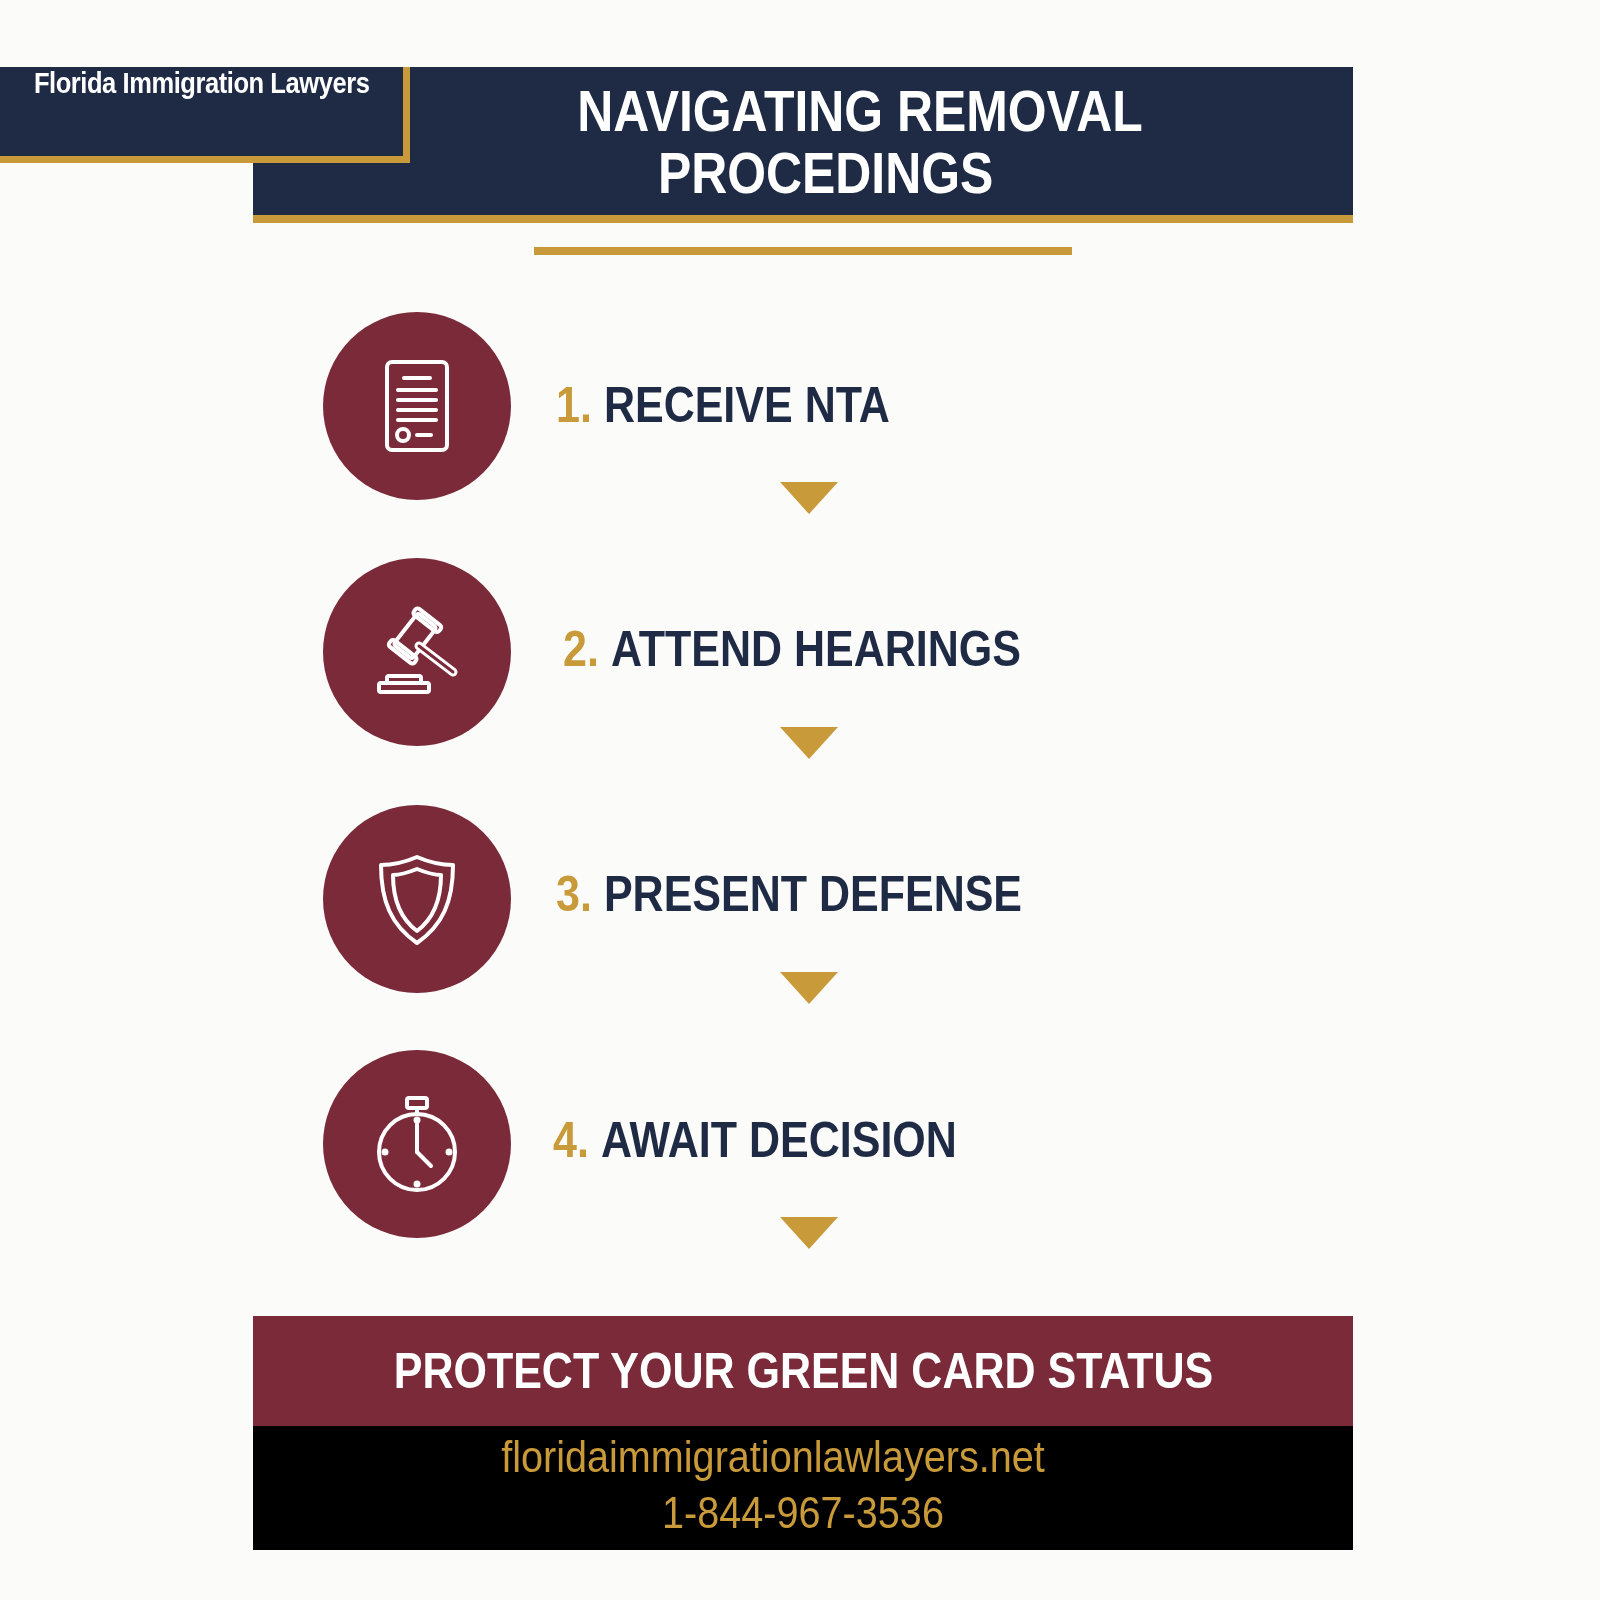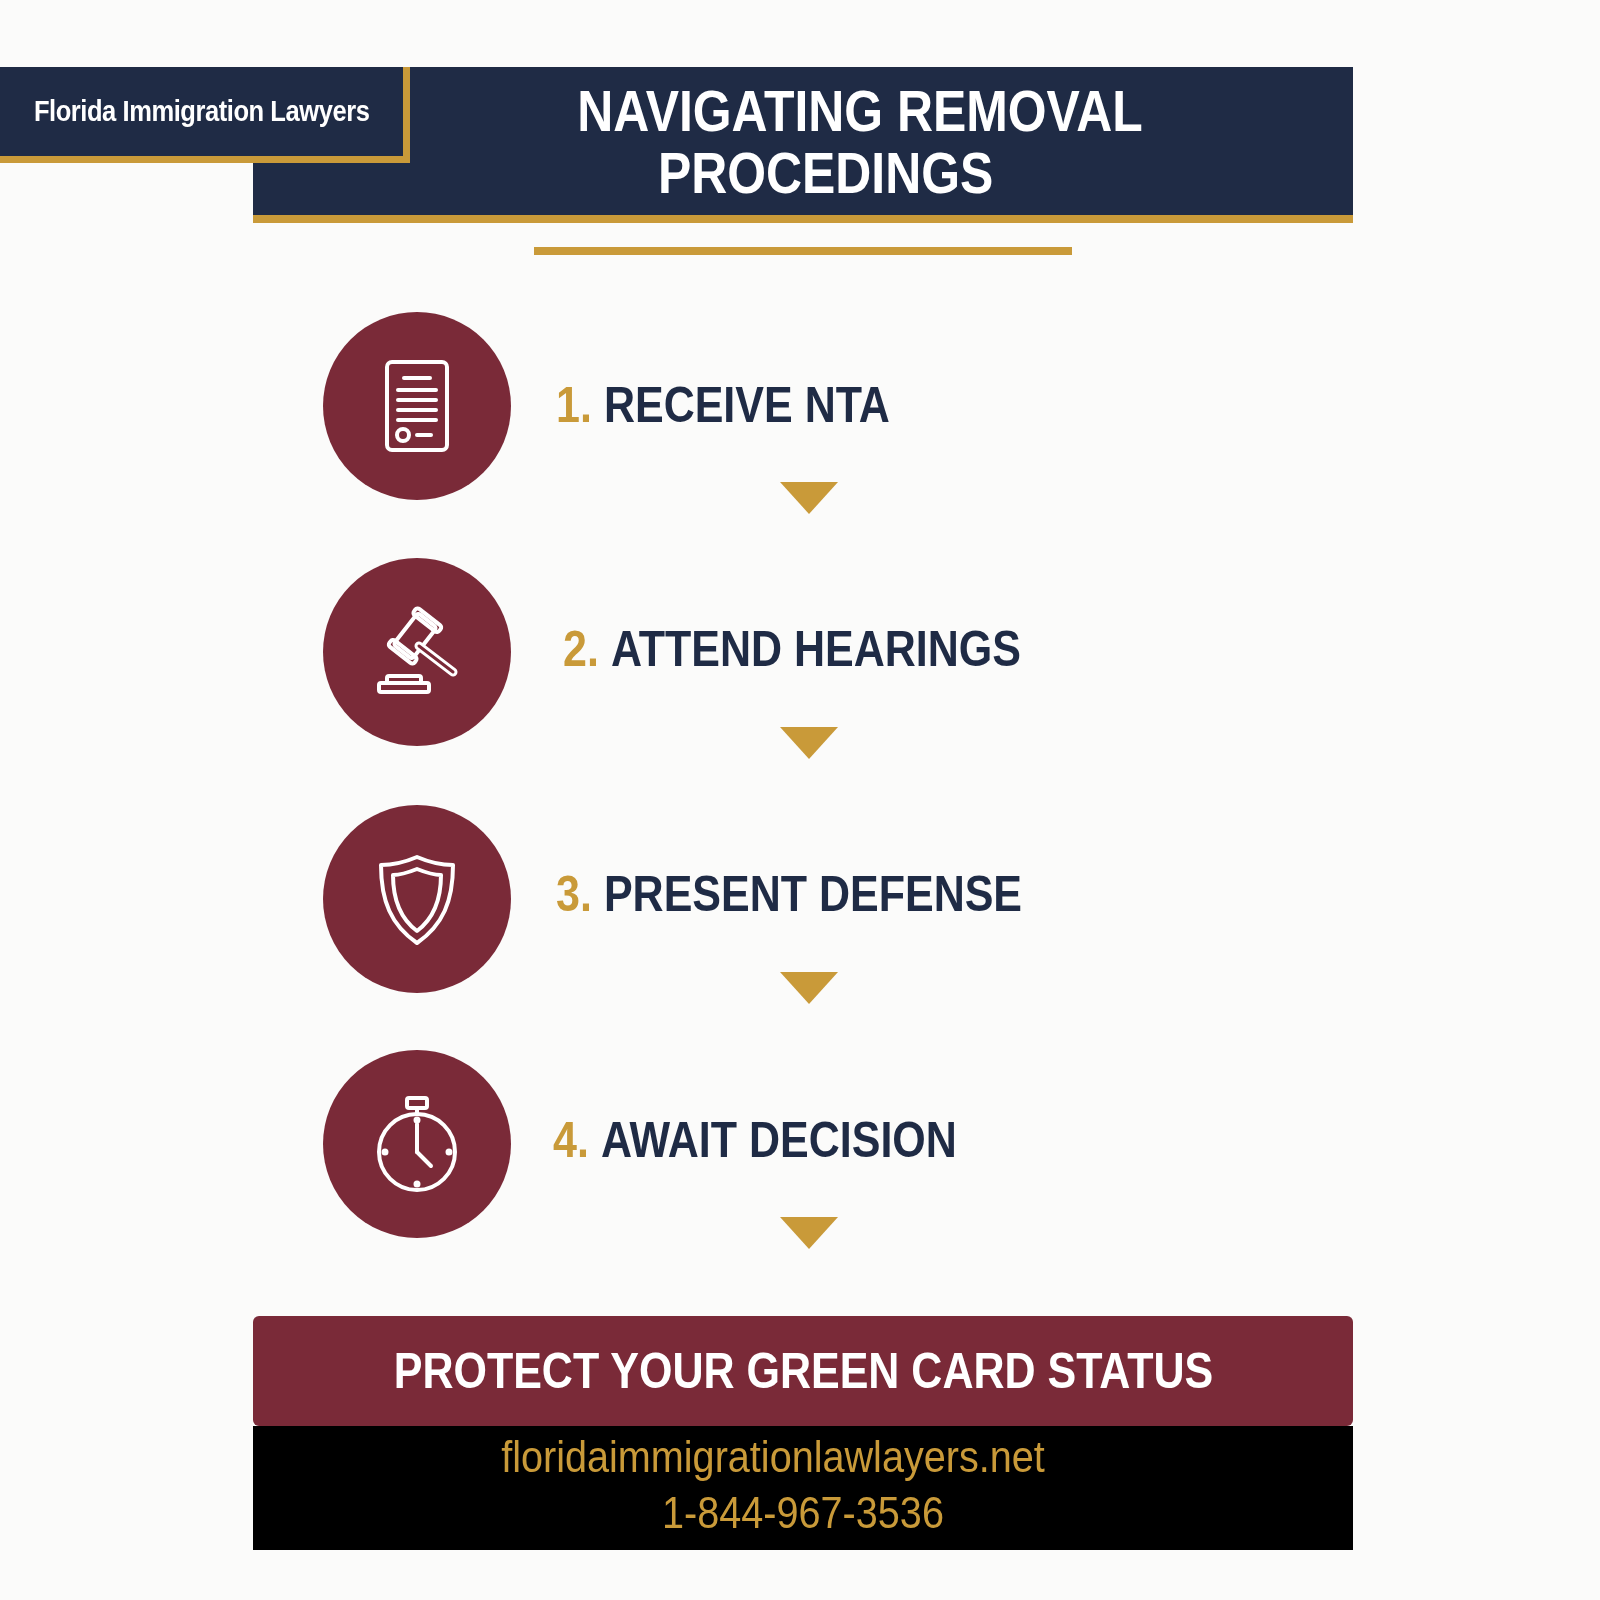--- a/index.html
+++ b/index.html
@@ -1,30 +1,30 @@
 <!DOCTYPE html>
 <html><head>
 <meta charset="utf-8">
 <style>
   html,body{margin:0;padding:0;}
   body{width:1600px;height:1600px;background:#fbfbfa;position:relative;overflow:hidden;font-family:"Liberation Sans",sans-serif;}
   .header{position:absolute;left:253px;top:67px;width:1100px;height:148px;background:#1f2b45;}
   .header-underline{position:absolute;left:253px;top:215px;width:1100px;height:8px;background:#c99a39;}
-  .brand-box{position:absolute;left:0;top:67px;width:410px;height:96px;background:#1f2b45;border-right:7px solid #c99a39;border-bottom:7px solid #c99a39;box-sizing:border-box;display:flex;align-items:center;justify-content:center;}
+  .brand-box{position:absolute;left:0;top:67px;width:410px;height:96px;background:#1f2b45;border-right:7px solid #c99a39;border-bottom:7px solid #c99a39;box-sizing:border-box;display:flex;justify-content:center;}
   .brand-text{color:#fff;font-weight:bold;font-size:29px;letter-spacing:-0.5px;transform:scaleX(0.88);white-space:nowrap;}
   .title{position:absolute;left:410px;top:80px;width:900px;color:#fff;font-weight:bold;font-size:58px;line-height:62px;text-align:center;transform:scaleX(0.86);transform-origin:center;}
   .title .l1{display:block;}
   .title .l2{display:block;margin-left:-80px;}
   .divider{position:absolute;left:534px;top:247px;width:538px;height:8px;background:#c99a39;}
   .step{position:absolute;left:323px;width:188px;height:188px;border-radius:50%;background:#7a2a38;display:flex;align-items:center;justify-content:center;}
   .step svg{width:100px;height:100px;}
   .label{position:absolute;font-weight:bold;font-size:50px;color:#1f2b45;white-space:nowrap;transform:scaleX(0.86);transform-origin:left center;}
   .label .num{color:#c99a39;margin-right:14px;}
   .arrow{position:absolute;left:780px;width:0;height:0;border-left:29px solid transparent;border-right:29px solid transparent;border-top:32px solid #c99a39;}
-  .cta{position:absolute;left:253px;top:1316px;width:1100px;height:110px;background:#7a2a38;display:flex;align-items:center;justify-content:center;border-radius:6px;}
+  .cta{position:absolute;left:253px;top:1316px;width:1100px;height:110px;background:#7a2a38;display:flex;align-items:center;justify-content:center;}
   .cta-text{color:#fff;font-weight:bold;font-size:50px;transform:scaleX(0.86);white-space:nowrap;}
   .contact{position:absolute;left:253px;top:1426px;width:1100px;height:124px;background:#000000;}
   .url{position:absolute;left:0;top:6px;width:1040px;text-align:center;color:#c99a39;font-size:44px;transform:scaleX(0.9);white-space:nowrap;}
   .phone{position:absolute;left:0;top:62px;width:1100px;text-align:center;color:#c99a39;font-size:44px;transform:scaleX(0.9);white-space:nowrap;}
 </style>
 </head>
 <body>
 
 <div class="header"></div>
 <div class="header-underline"></div>

